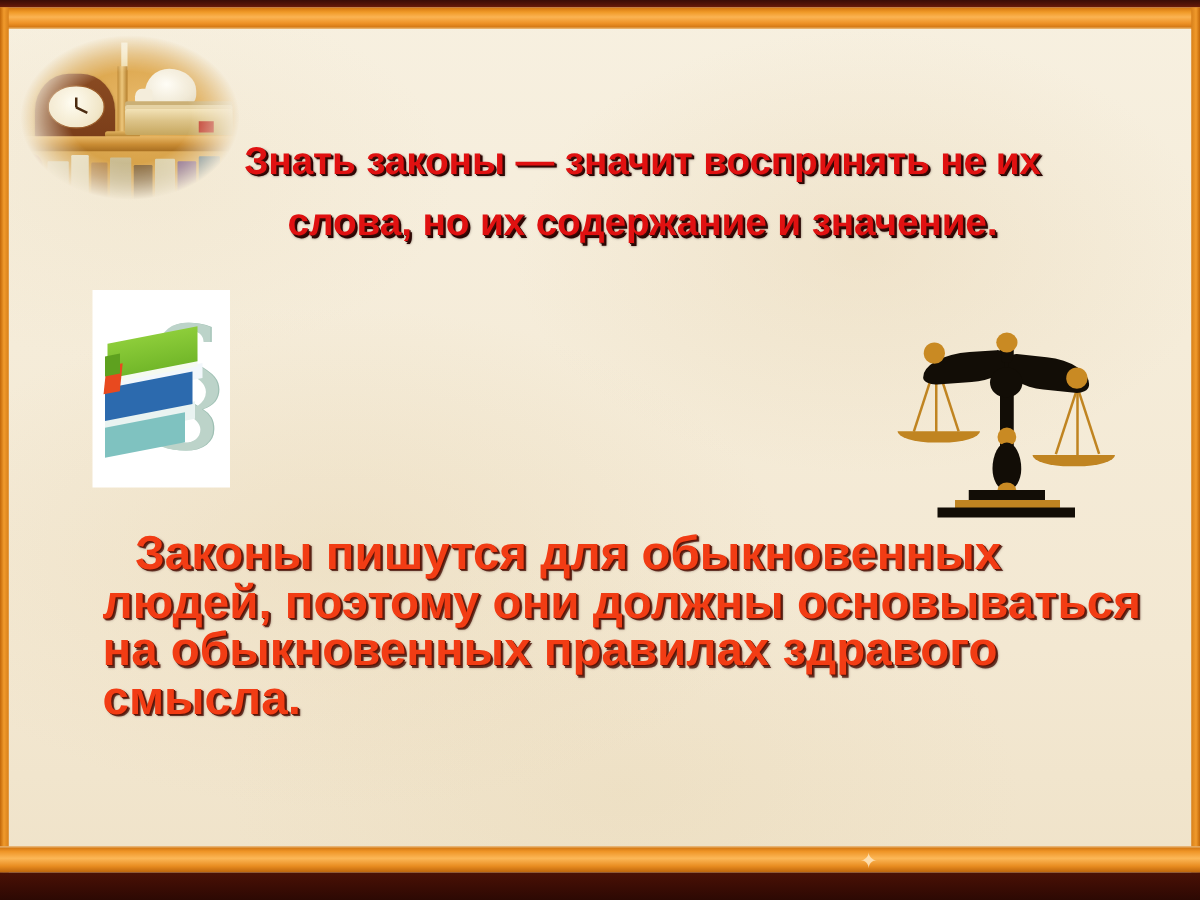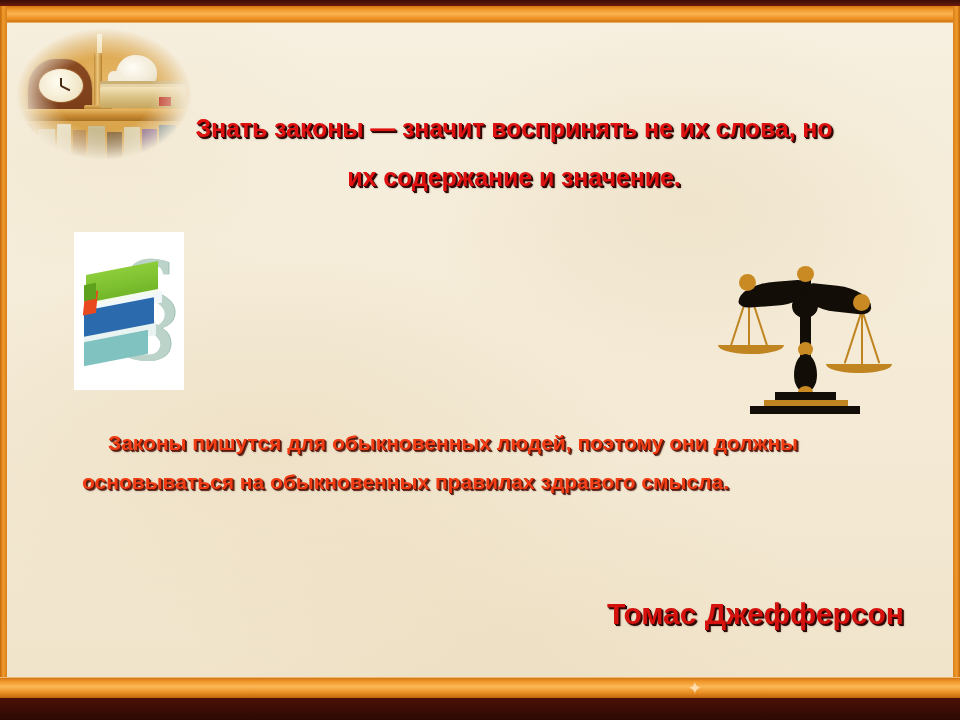--- a/index.html
+++ b/index.html
@@ -288,38 +288,38 @@
     width: 1.5px;
     transform-origin: top center;
   }
 
   
   .title {
     position: absolute;
     left: 184px; top: 104px;
     width: 660px;
     text-align: center;
-    font-size: 25px;
+    font-size: 31px;
     line-height: 49px;
     font-weight: bold;
     color: #e01111;
     letter-spacing: -0.1px;
     text-shadow:
        1px 1px 0 #3c0a06,
        2px 2px 0 #2a0704,
        2px 2px 2px rgba(30,6,3,0.55);
   }
 
   .body-text {
     position: absolute;
     left: 82px; top: 424px;
     width: 838px;
     text-align: left;
     text-indent: 26px;
-    font-size: 21px;
+    font-size: 38px;
     line-height: 38.5px;
     font-weight: bold;
     color: #f23c14;
     text-shadow:
        1px 1px 0 #5d1406,
        2px 2px 0 rgba(70,14,4,0.75),
        2px 2px 2px rgba(50,10,3,0.42);
   }
 
   .attribution {
@@ -438,17 +438,16 @@
     <div class="sc-part sc-mid-knob"></div>
     <div class="sc-part sc-urn"></div>
     <div class="sc-part sc-foot-knob"></div>
     <div class="sc-part sc-base-top"></div>
     <div class="sc-part sc-base-mid"></div>
     <div class="sc-part sc-base-bot"></div>
   </div>
 
   <div class="body-text">Законы пишутся для обыкновенных людей, поэтому они должны основываться на обыкновенных правилах здравого смысла.</div>
 
-  <div class="attribution">Томас Джефферсон</div>
 
   <div class="footer-star">✦</div>
 
 </div>
 
 </body></html>

